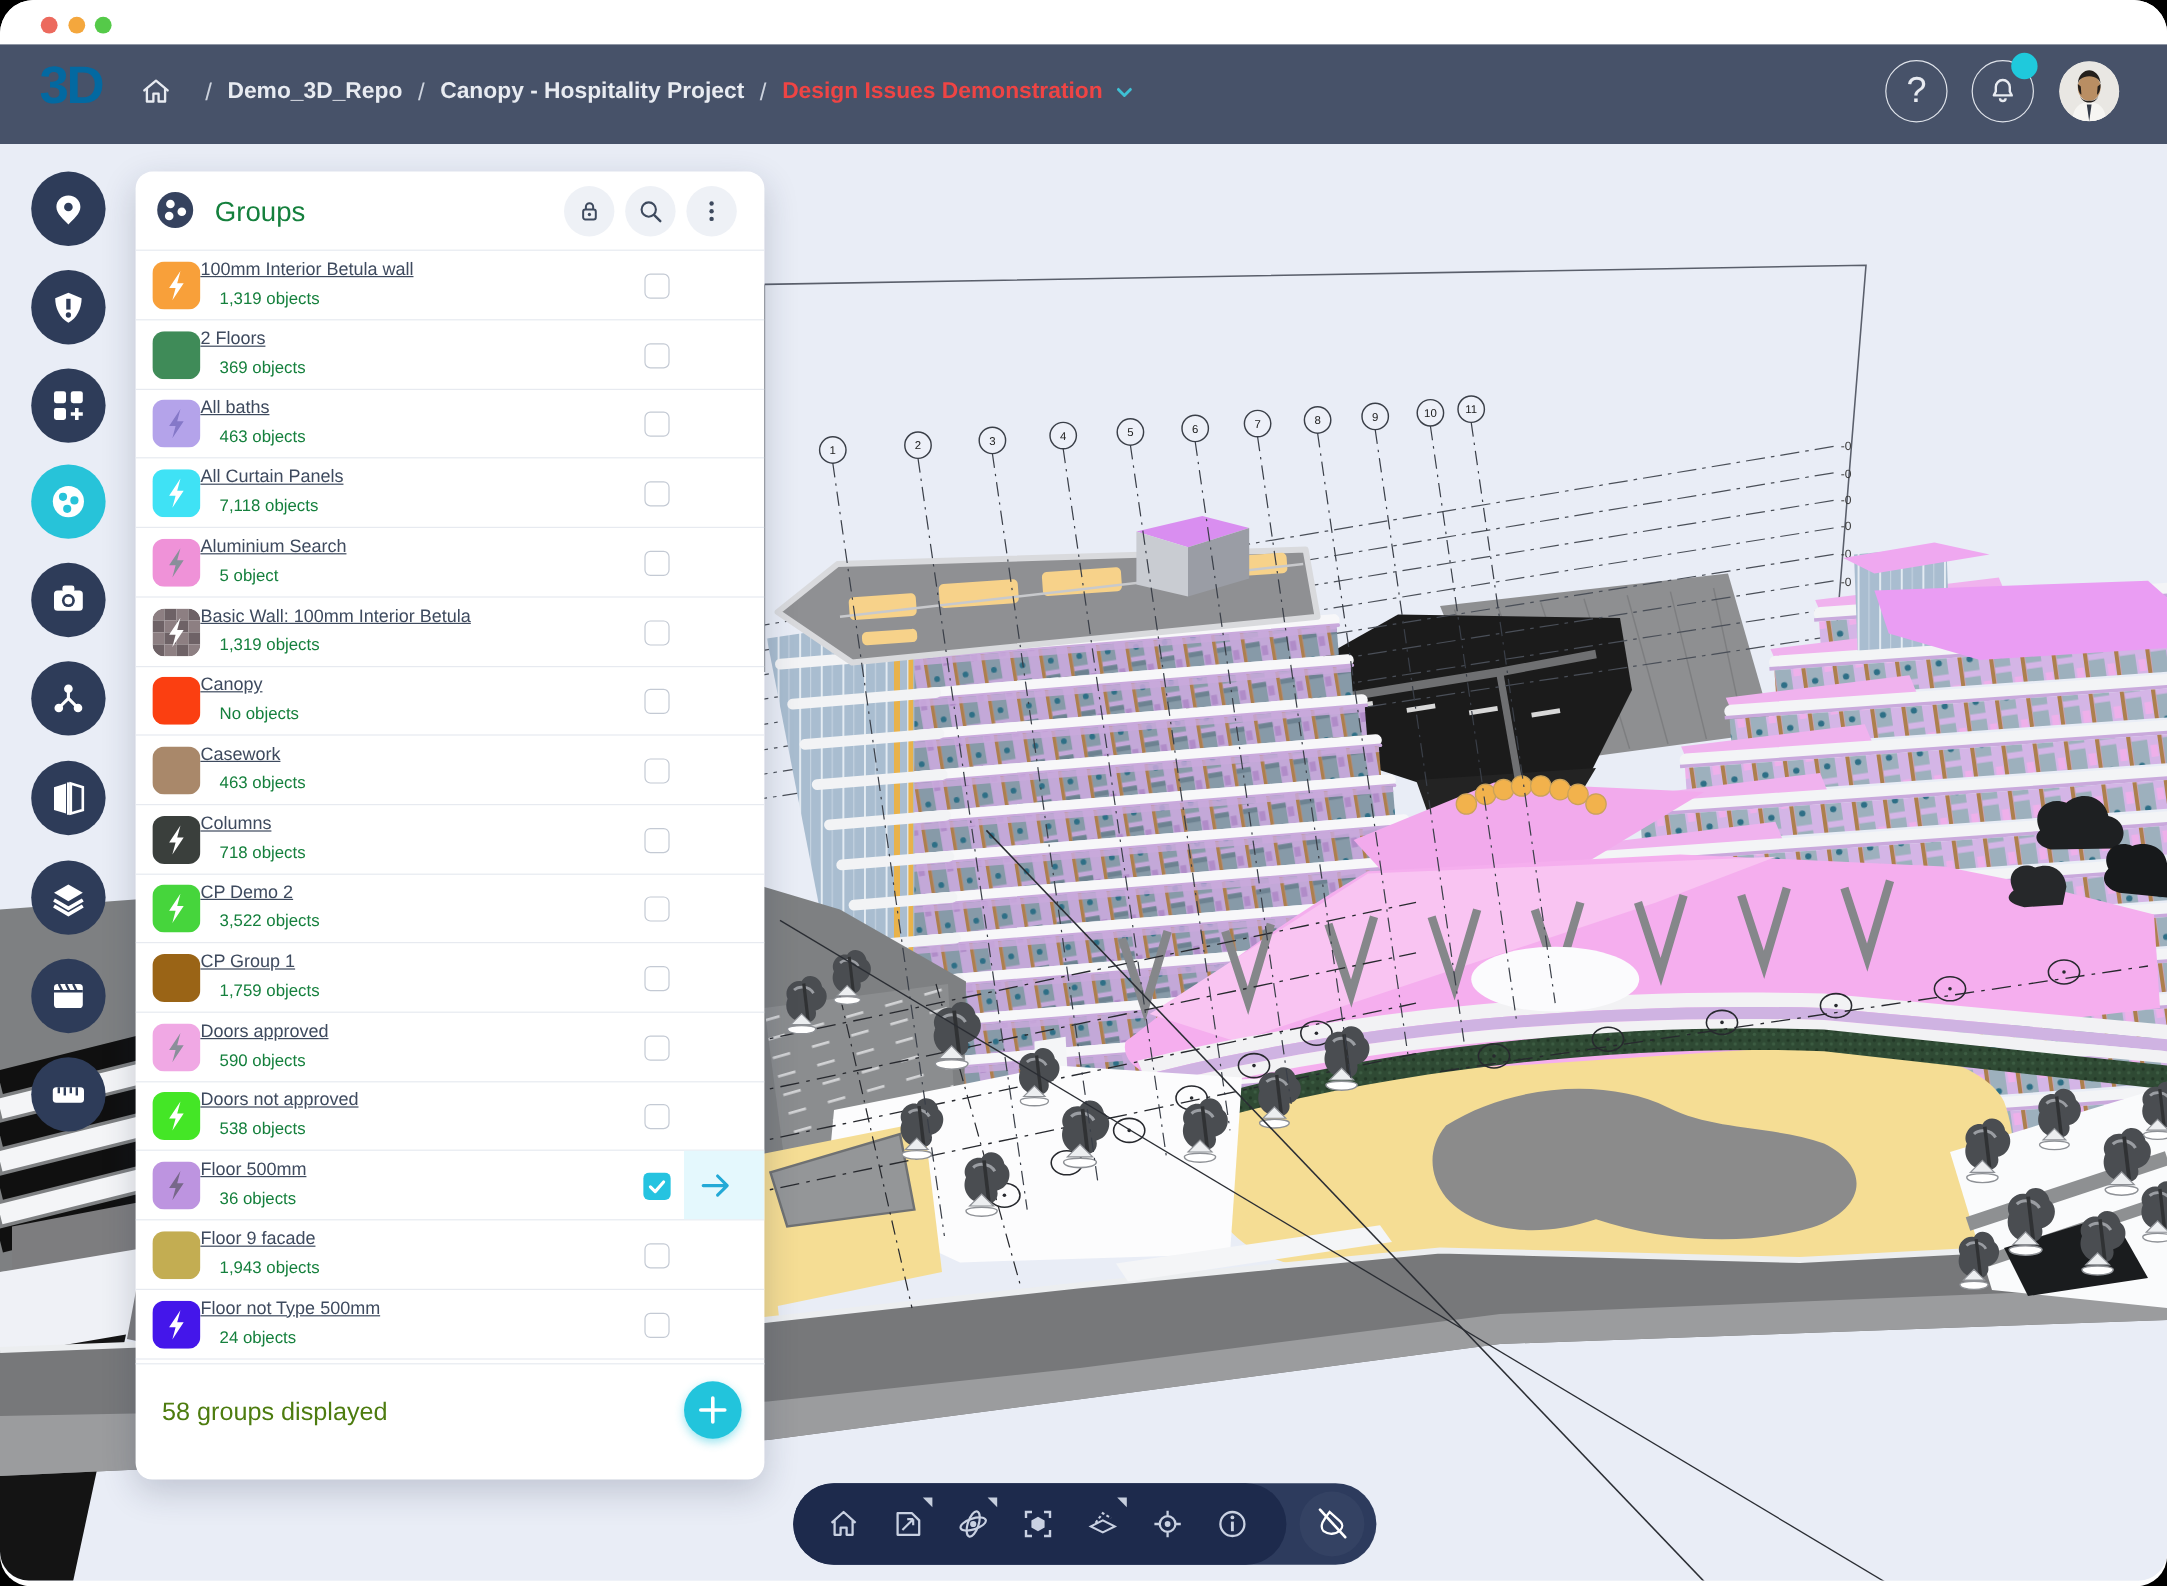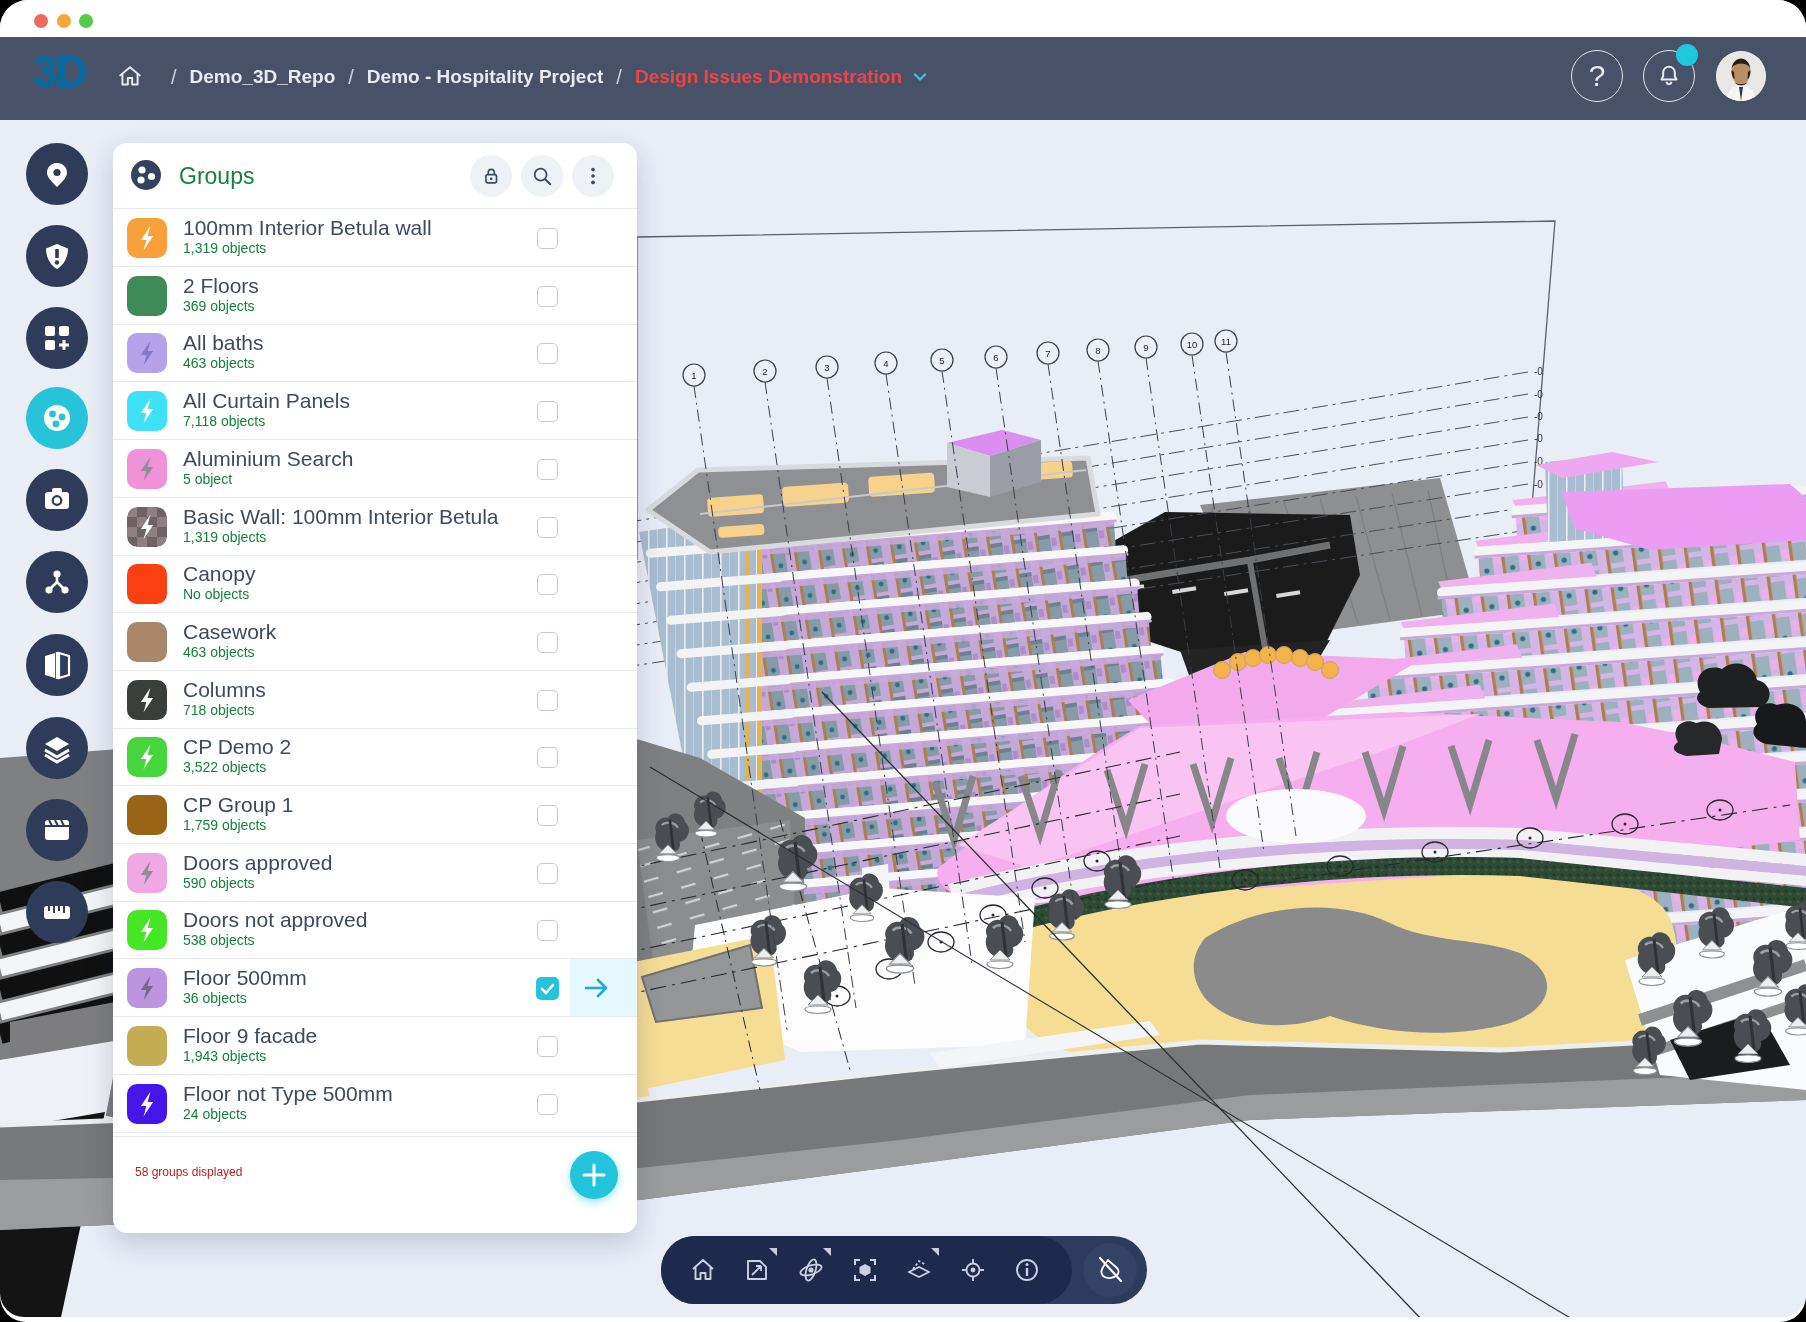--- a/index.html
+++ b/index.html
@@ -24,21 +24,21 @@
         left:26px;display:flex;align-items:center;justify-content:center;}
   .sbtn.active{background:#27c3d9;}
   .panel{position:absolute;left:113px;top:143px;width:524px;height:1090px;background:#fff;
          border-radius:14px;box-shadow:0 10px 28px rgba(30,40,70,.20);}
   .phead{position:absolute;left:0;top:0;width:100%;height:66px;}
   .ptitle{position:absolute;left:66px;top:20px;font-size:23px;color:#15803d;font-weight:400;}
   .pbtn{position:absolute;top:12px;width:42px;height:42px;border-radius:50%;background:#eef1f6;
         display:flex;align-items:center;justify-content:center;}
   .rows{position:absolute;left:0;top:0;width:100%;height:1037px;overflow:hidden;}
   .row{position:absolute;left:0;width:100%;height:58px;border-bottom:1px solid #e7eaf0;box-sizing:border-box;}
-  .rt{position:absolute;left:70px;top:7px;font-size:21px;color:#3e4a5e;}
+  .rt{position:absolute;left:54px;top:7px;font-size:15px;color:#3e4a5e;text-decoration:underline;}
   .rs{position:absolute;left:70px;top:31px;font-size:14px;color:#15803d;}
   .cb{position:absolute;left:424px;top:19px;width:21px;height:21px;border-radius:5px;
       border:1.6px solid #c4cad4;box-sizing:border-box;background:#fff;}
   .pfoot{position:absolute;left:0;bottom:0;width:100%;height:96px;border-top:1px solid #e7eaf0;}
   .toolwrap{position:absolute;left:661px;top:1236px;width:486px;height:68px;}
   .toolbg{position:absolute;left:0;top:0;width:100%;height:100%;background:#2d3b5d;border-radius:34px;}
   .toolmain{position:absolute;left:0;top:0;width:411px;height:68px;background:#1d2a4c;border-radius:34px;}
 </style>
 </head>
 <body>
@@ -501,21 +501,21 @@
   <div class="header"></div>
   <div class="logo">3D</div>
   <svg style="position:absolute;left:117px;top:64px;" width="26" height="26" viewBox="0 0 24 24">
     <path d="M3 10.5 12 3l9 7.5" fill="none" stroke="#e8ebf1" stroke-width="1.8" stroke-linecap="round" stroke-linejoin="round"></path>
     <path d="M5 9v10h5v-6h4v6h5V9" fill="none" stroke="#e8ebf1" stroke-width="1.8" stroke-linejoin="round"></path>
   </svg>
   <div class="crumbs" style="left:158px;">
     <span class="sep">/</span>
       <span>Demo_3D_Repo</span>
     <span class="sep">/</span>
-      <span>Demo - Hospitality Project</span>
+      <span>Canopy - Hospitality Project</span>
     <span class="sep">/</span>
       <span class="active">Design Issues Demonstration</span>
     <svg width="20" height="20" viewBox="0 0 20 20" style="margin-left:8px;">
       <path d="M5 7.5 10 12.5 15 7.5" fill="none" stroke="#3ec0d4" stroke-width="2.4" stroke-linecap="round" stroke-linejoin="round"></path>
     </svg>
   </div>
   <div class="hbtn" style="left:1571px;"></div>
   <div style="position:absolute;left:1571px;top:50px;width:52px;height:52px;display:flex;align-items:center;justify-content:center;color:#e8ebf1;font-size:30px;">?</div>
   <div class="hbtn" style="left:1643px;"></div>
   <svg style="position:absolute;left:1655px;top:62px;" width="28" height="28" viewBox="0 0 24 24">
@@ -805,21 +805,21 @@
           <svg width="40" height="40" viewBox="0 0 40 40" style="position:absolute;left:14px;top:9px;">
             <rect width="40" height="40" rx="10" fill="#4416ea"></rect>
             <path transform="translate(20,20) scale(1.35)" d="M2.5,-9 L-4.5,1.5 L-0.5,1.5 L-2.5,9 L4.5,-1.5 L0.5,-1.5 Z" fill="#ffffff"></path>
           </svg>
           <div class="rt">Floor not Type 500mm</div>
           <div class="rs">24 objects</div>
           <div class="cb"></div>
         </div>
       </div>
     <div class="pfoot">
-      <div style="position:absolute;left:22px;top:28px;font-size:12px;color:#b91c1c;">58 groups displayed</div>
+      <div style="position:absolute;left:22px;top:28px;font-size:21px;color:#4d7c0f;">58 groups displayed</div>
       <div style="position:absolute;left:457px;top:14px;width:48px;height:48px;border-radius:50%;background:#22c4dc;box-shadow:0 3px 8px rgba(34,196,220,.45);"><svg width="48" height="48" viewBox="0 0 48 48">
             <path d="M24 14 V34 M14 24 H34" stroke="#fff" stroke-width="3" stroke-linecap="round"></path>
           </svg></div>
     </div>
   </div>
 
   <div class="toolwrap">
     <div class="toolbg"></div>
     <div class="toolmain"></div>
     <svg style="position:absolute;left:25px;top:17px;" width="34" height="34" viewBox="-17 -17 34 34">

